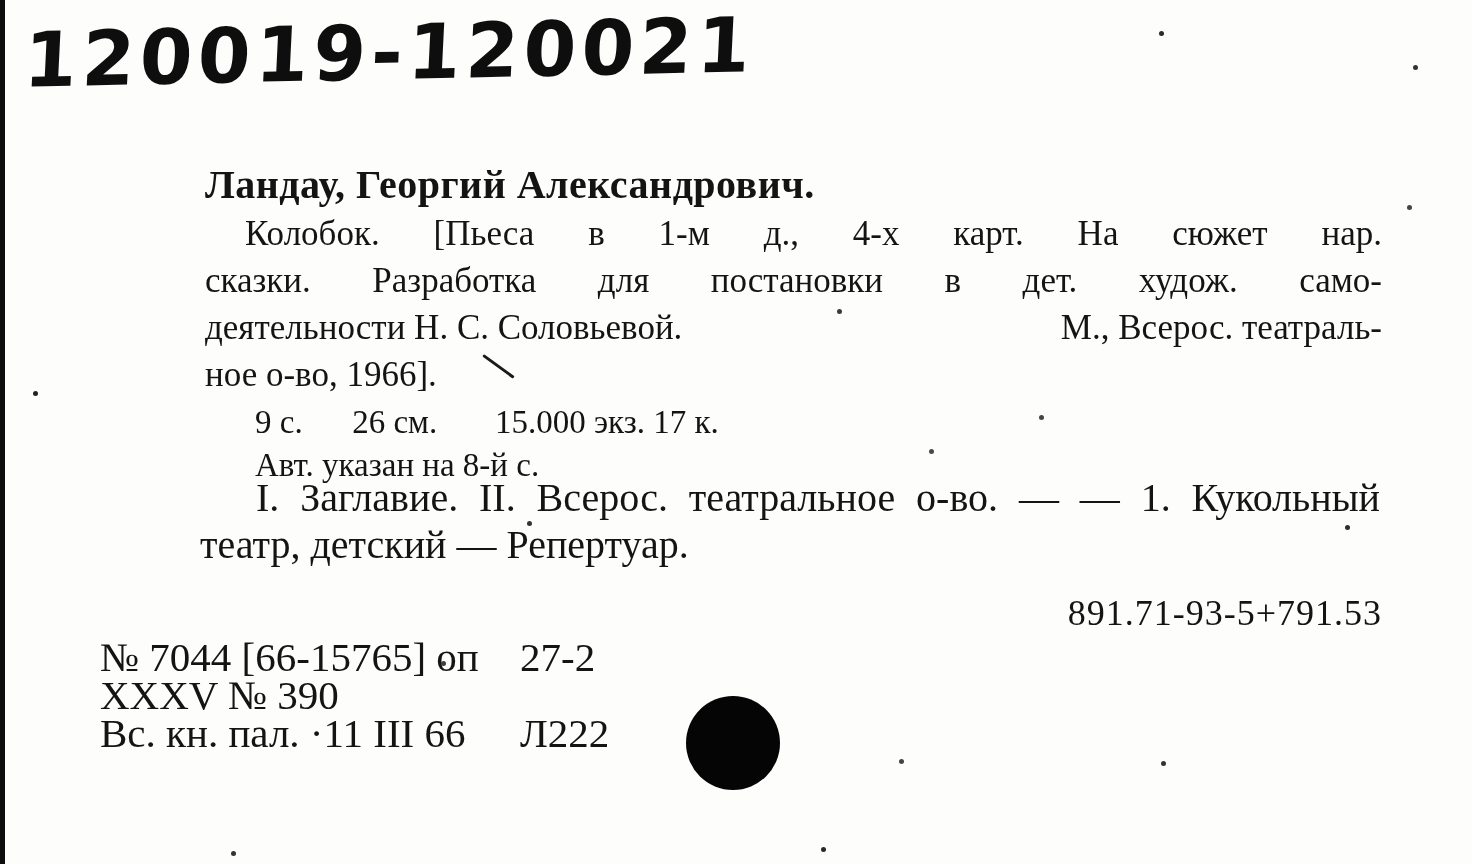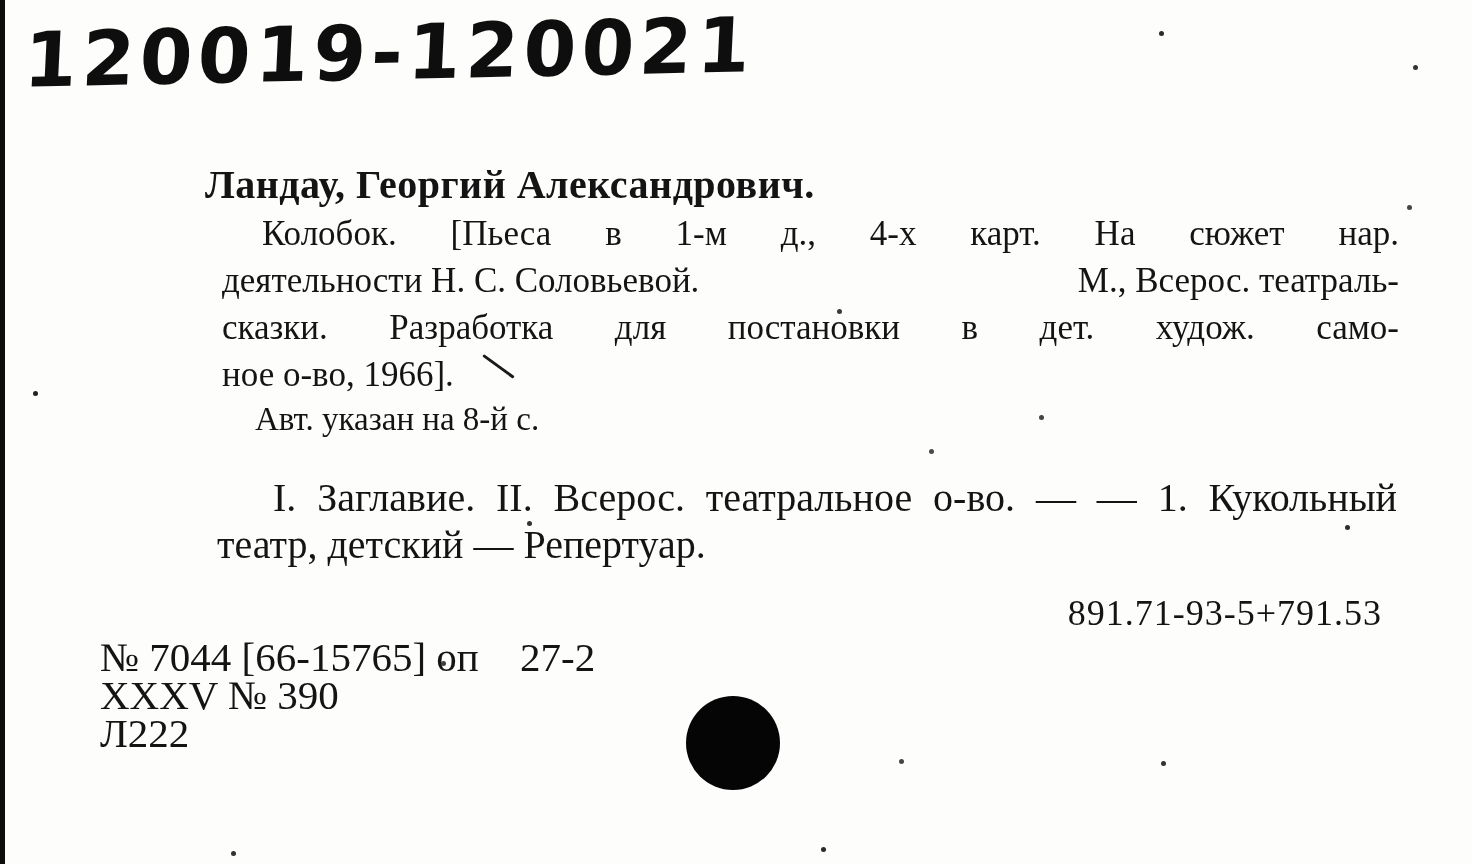--- a/index.html
+++ b/index.html
@@ -37,21 +37,21 @@
     width: 1177px;
     font-size: 35px; line-height: 47px;
     white-space: normal;
   }
   .author {
     font-size: 40px; font-weight: 700;
     line-height: 50px;
     letter-spacing: 0.5px;
     margin-top: 40px;
   }
-  .t-line { width: 100%; margin-left: 17px; }
+  .t-line { width: 100%; }
   .t-line.justify { text-align: justify; text-align-last: justify; }
   .t-line.indent { text-indent: 40px; }
   .t-line.split { display: flex; justify-content: space-between; }
   .collation {
     padding-left: 50px;
     font-size: 33px; line-height: 44px;
     margin-top: 2px;
     white-space: pre;
   }
   .note {
@@ -130,46 +130,48 @@
 
 <div>
 
   <div class="edge-left"></div>
 
   <div class="handwritten">120019-120021</div>
 
   <div class="main">
     <div class="author">Ландау, Георгий Александрович.</div>
     <div class="t-line justify indent">Колобок. [Пьеса в 1-м д., 4-х карт. На сюжет нар.</div>
+    <div class="t-line justify">сказки. Разработка для постановки в дет. худож. само-</div>
     <div class="t-line split">
       <span>деятельности Н. С. Соловьевой.</span>
       <span>М., Всерос. театраль-</span>
     </div>
-    <div class="t-line justify">сказки. Разработка для постановки в дет. худож. само-</div>
     <div class="t-line">ное о-во, 1966].</div>
+    <div class="collation">9 с.      26 см.       15.000 экз. 17 к.</div>
     <div class="note">Авт. указан на 8-й с.</div>
   </div>
 
   <div class="tracings">
     <div class="t-line justify indent2">I. Заглавие. II. Всерос. театральное о-во. — — 1. Кукольный</div>
     <div class="t-line">театр, детский — Репертуар.</div>
   </div>
 
   <div class="classification">891.71-93-5+791.53</div>
 
   <div class="footer">
     <div class="frow">
       <span class="fl">№ 7044 [66-15765] оп</span>
       <span class="fr">27-2</span>
     </div>
     <div class="frow">
       <span class="fl">XXXV № 390</span>
       <span class="fr"></span>
     </div>
     <div class="frow">
+      <span class="fl">Вс. кн. пал. ·11 III 66</span>
       <span class="fr">Л222</span>
     </div>
   </div>
 
   <div class="punch-hole"></div>
   <div class="stray-mark"></div>
   <div class="specks"></div>
 
 </div>
 

